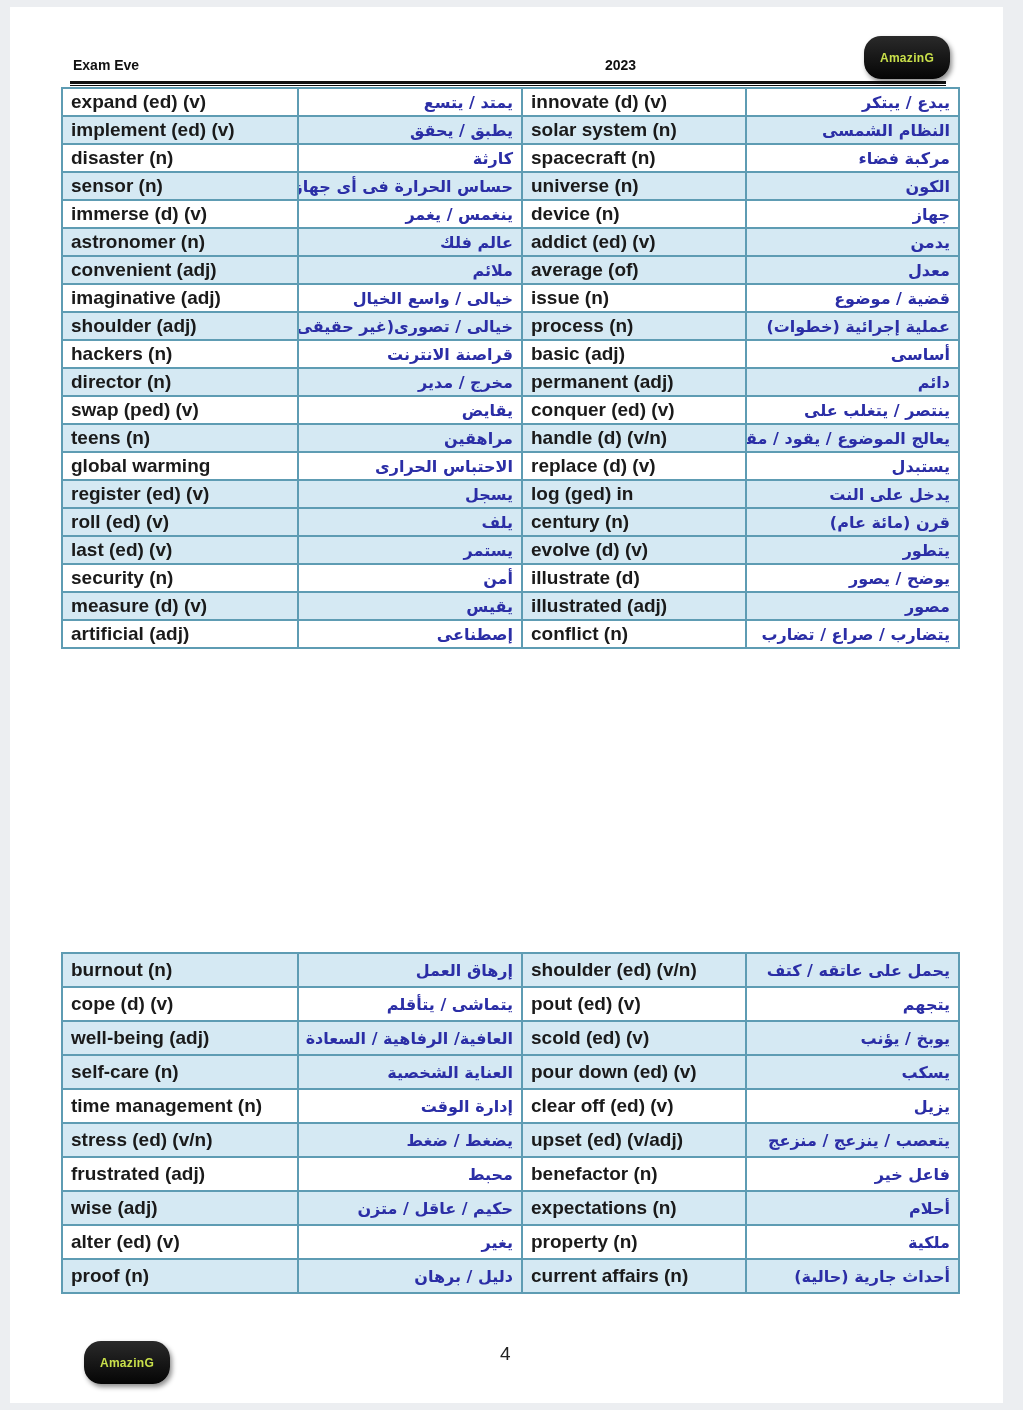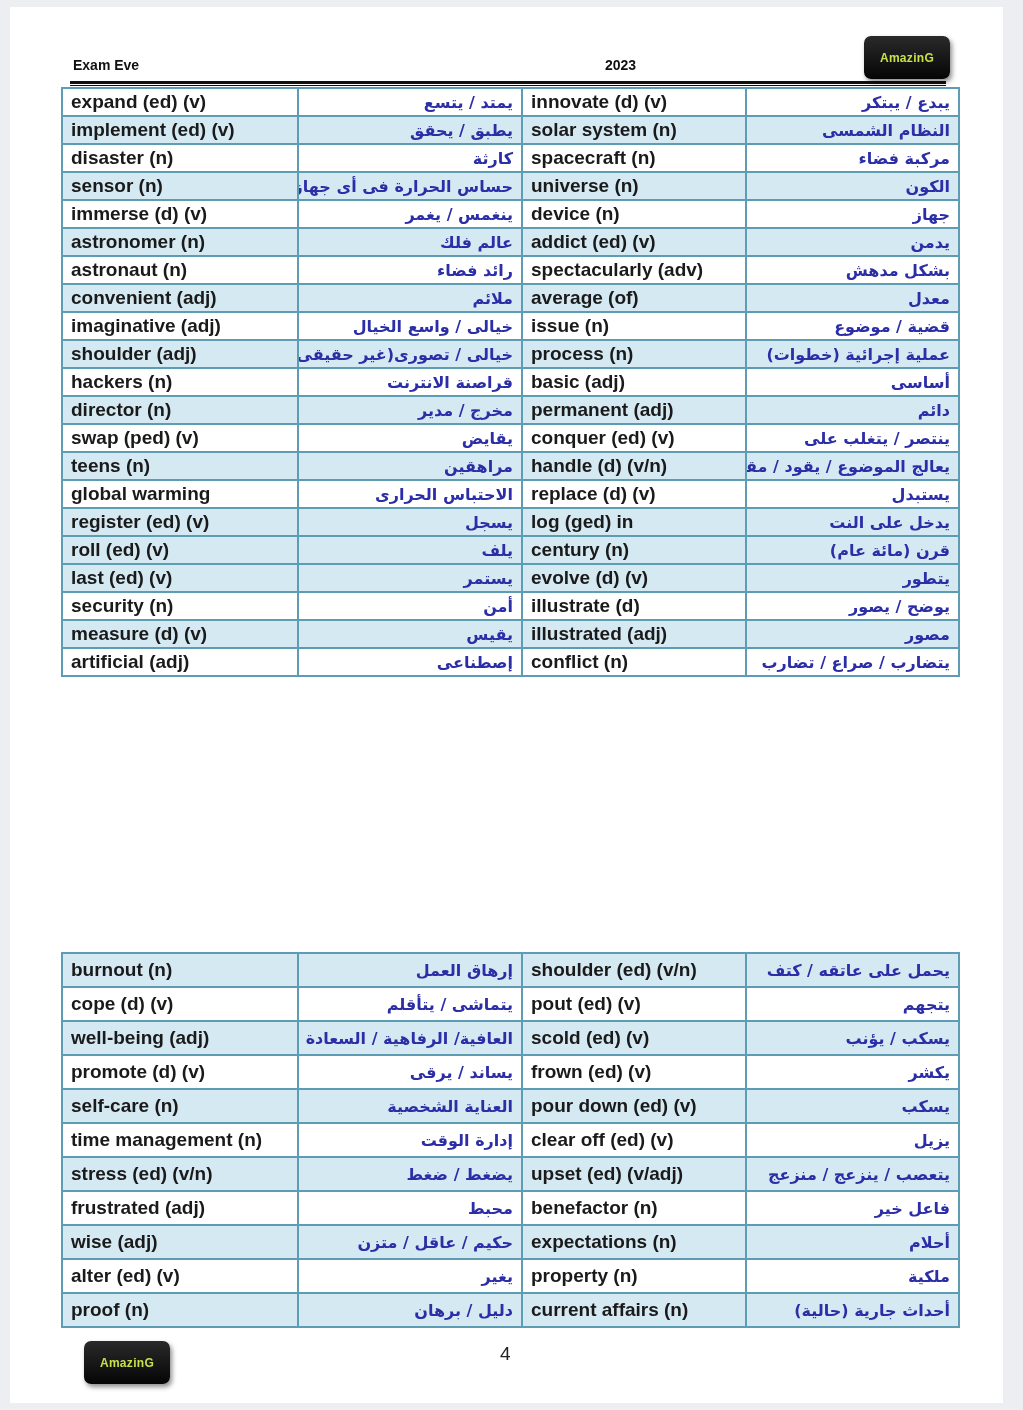--- a/index.html
+++ b/index.html
@@ -22,21 +22,21 @@
   }
   .hdr-line1 {
     position: absolute; left: 70px; top: 81px; width: 876px; height: 3px; background: #111;
   }
   .hdr-line2 {
     position: absolute; left: 70px; top: 85px; width: 876px; height: 1px; background: #111;
   }
   .logo {
     position: absolute;
     background: linear-gradient(#2a2a2a, #050505);
-    border-radius: 7px;
+    border-radius: 17px;
     box-shadow: 2px 3px 5px rgba(0,0,0,0.45);
     color: #c9e04a;
     font-family: "Liberation Sans", sans-serif;
     font-weight: bold;
     display: flex; align-items: center; justify-content: center;
     letter-spacing: 0.3px;
   }
   table.vocab {
     position: absolute; left: 61px;
     border-collapse: collapse;
@@ -125,26 +125,20 @@
         <td class="ar">ينغمس / يغمر</td>
         <td class="en">device (n)</td>
         <td class="ar">جهاز</td>
       </tr>
       <tr class="blue">
         <td class="en">astronomer (n)</td>
         <td class="ar">عالم فلك</td>
         <td class="en">addict (ed) (v)</td>
         <td class="ar">يدمن</td>
       </tr>
-      <tr class="white">
-        <td class="en">astronaut (n)</td>
-        <td class="ar">رائد فضاء</td>
-        <td class="en">spectacularly (adv)</td>
-        <td class="ar">بشكل مدهش</td>
-      </tr>
       <tr class="blue">
         <td class="en">convenient (adj)</td>
         <td class="ar">ملائم</td>
         <td class="en">average (of)</td>
         <td class="ar">معدل</td>
       </tr>
       <tr class="white">
         <td class="en">imaginative (adj)</td>
         <td class="ar">خيالى / واسع الخيال</td>
         <td class="en">issue (n)</td>
@@ -242,27 +236,21 @@
       <tr class="white">
         <td class="en">cope (d) (v)</td>
         <td class="ar">يتماشى / يتأقلم</td>
         <td class="en">pout (ed) (v)</td>
         <td class="ar">يتجهم</td>
       </tr>
       <tr class="blue">
         <td class="en">well-being (adj)</td>
         <td class="ar">العافية/ الرفاهية / السعادة</td>
         <td class="en">scold (ed) (v)</td>
-        <td class="ar">يسكب / يؤنب</td>
-      </tr>
-      <tr class="white">
-        <td class="en">promote (d) (v)</td>
-        <td class="ar">يساند / يرقى</td>
-        <td class="en">frown (ed) (v)</td>
-        <td class="ar">يكشر</td>
+        <td class="ar">يوبخ / يؤنب</td>
       </tr>
       <tr class="blue">
         <td class="en">self-care (n)</td>
         <td class="ar">العناية الشخصية</td>
         <td class="en">pour down (ed) (v)</td>
         <td class="ar">يسكب</td>
       </tr>
       <tr class="white">
         <td class="en">time management (n)</td>
         <td class="ar">إدارة الوقت</td>

